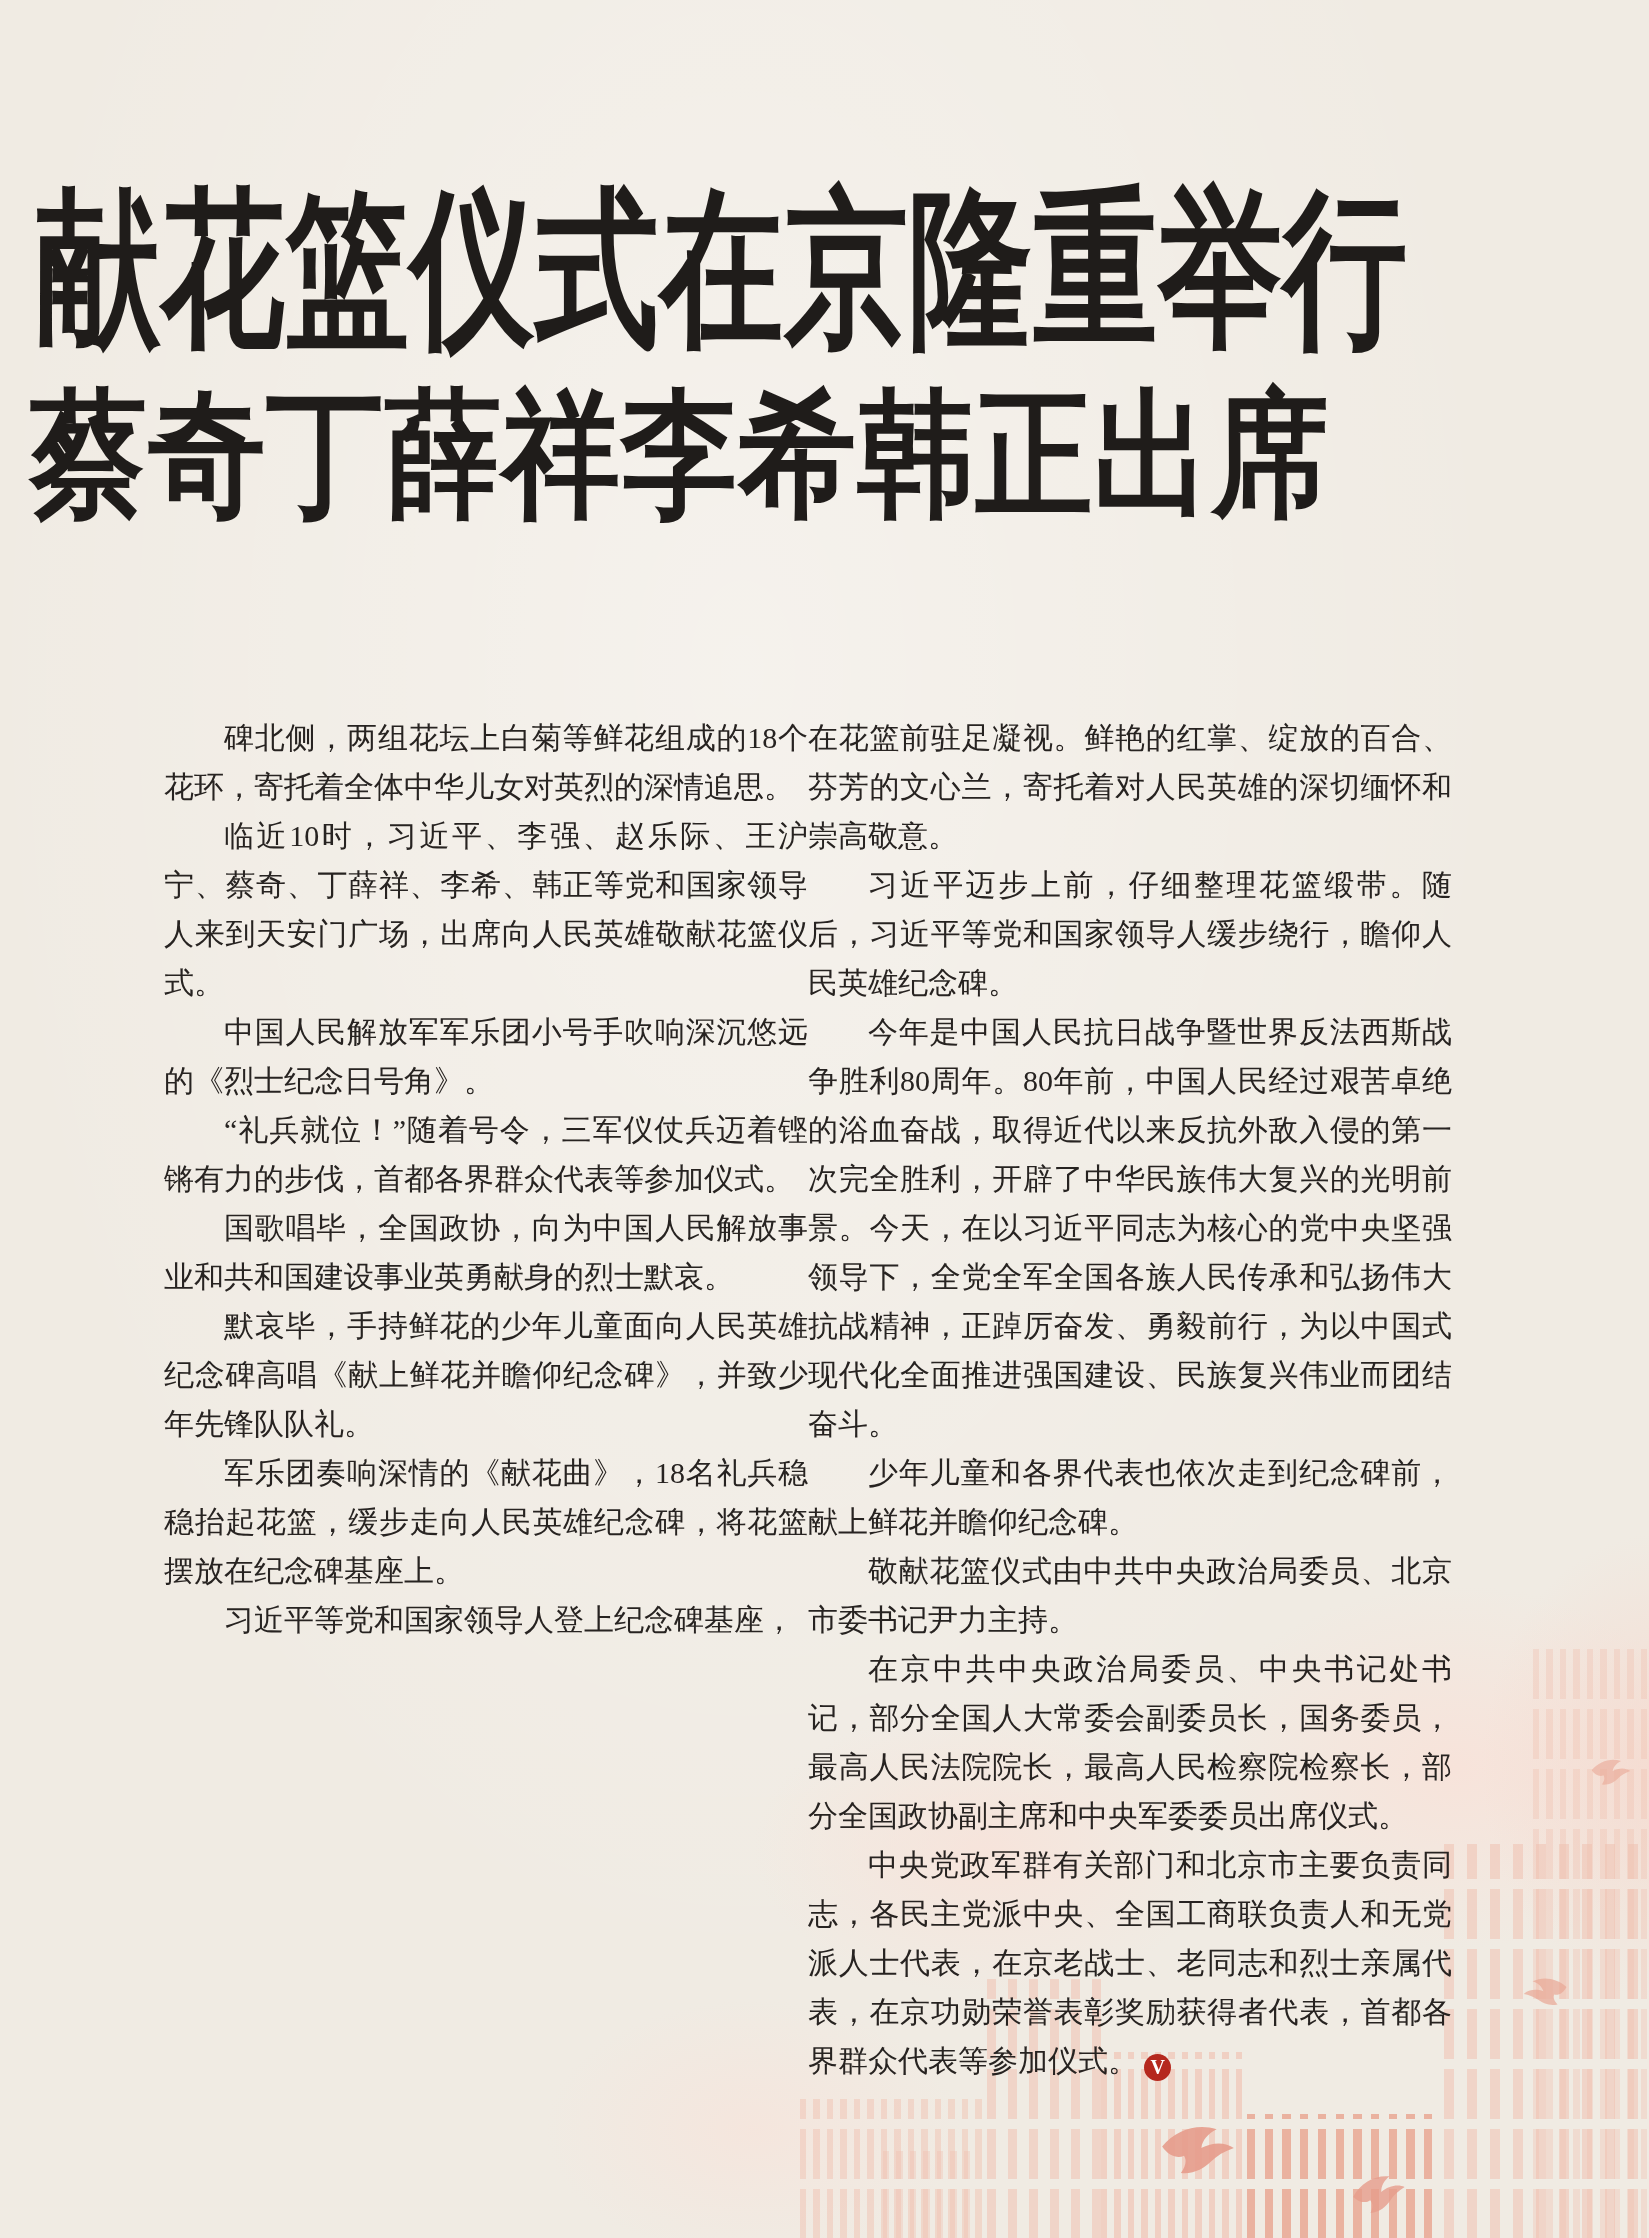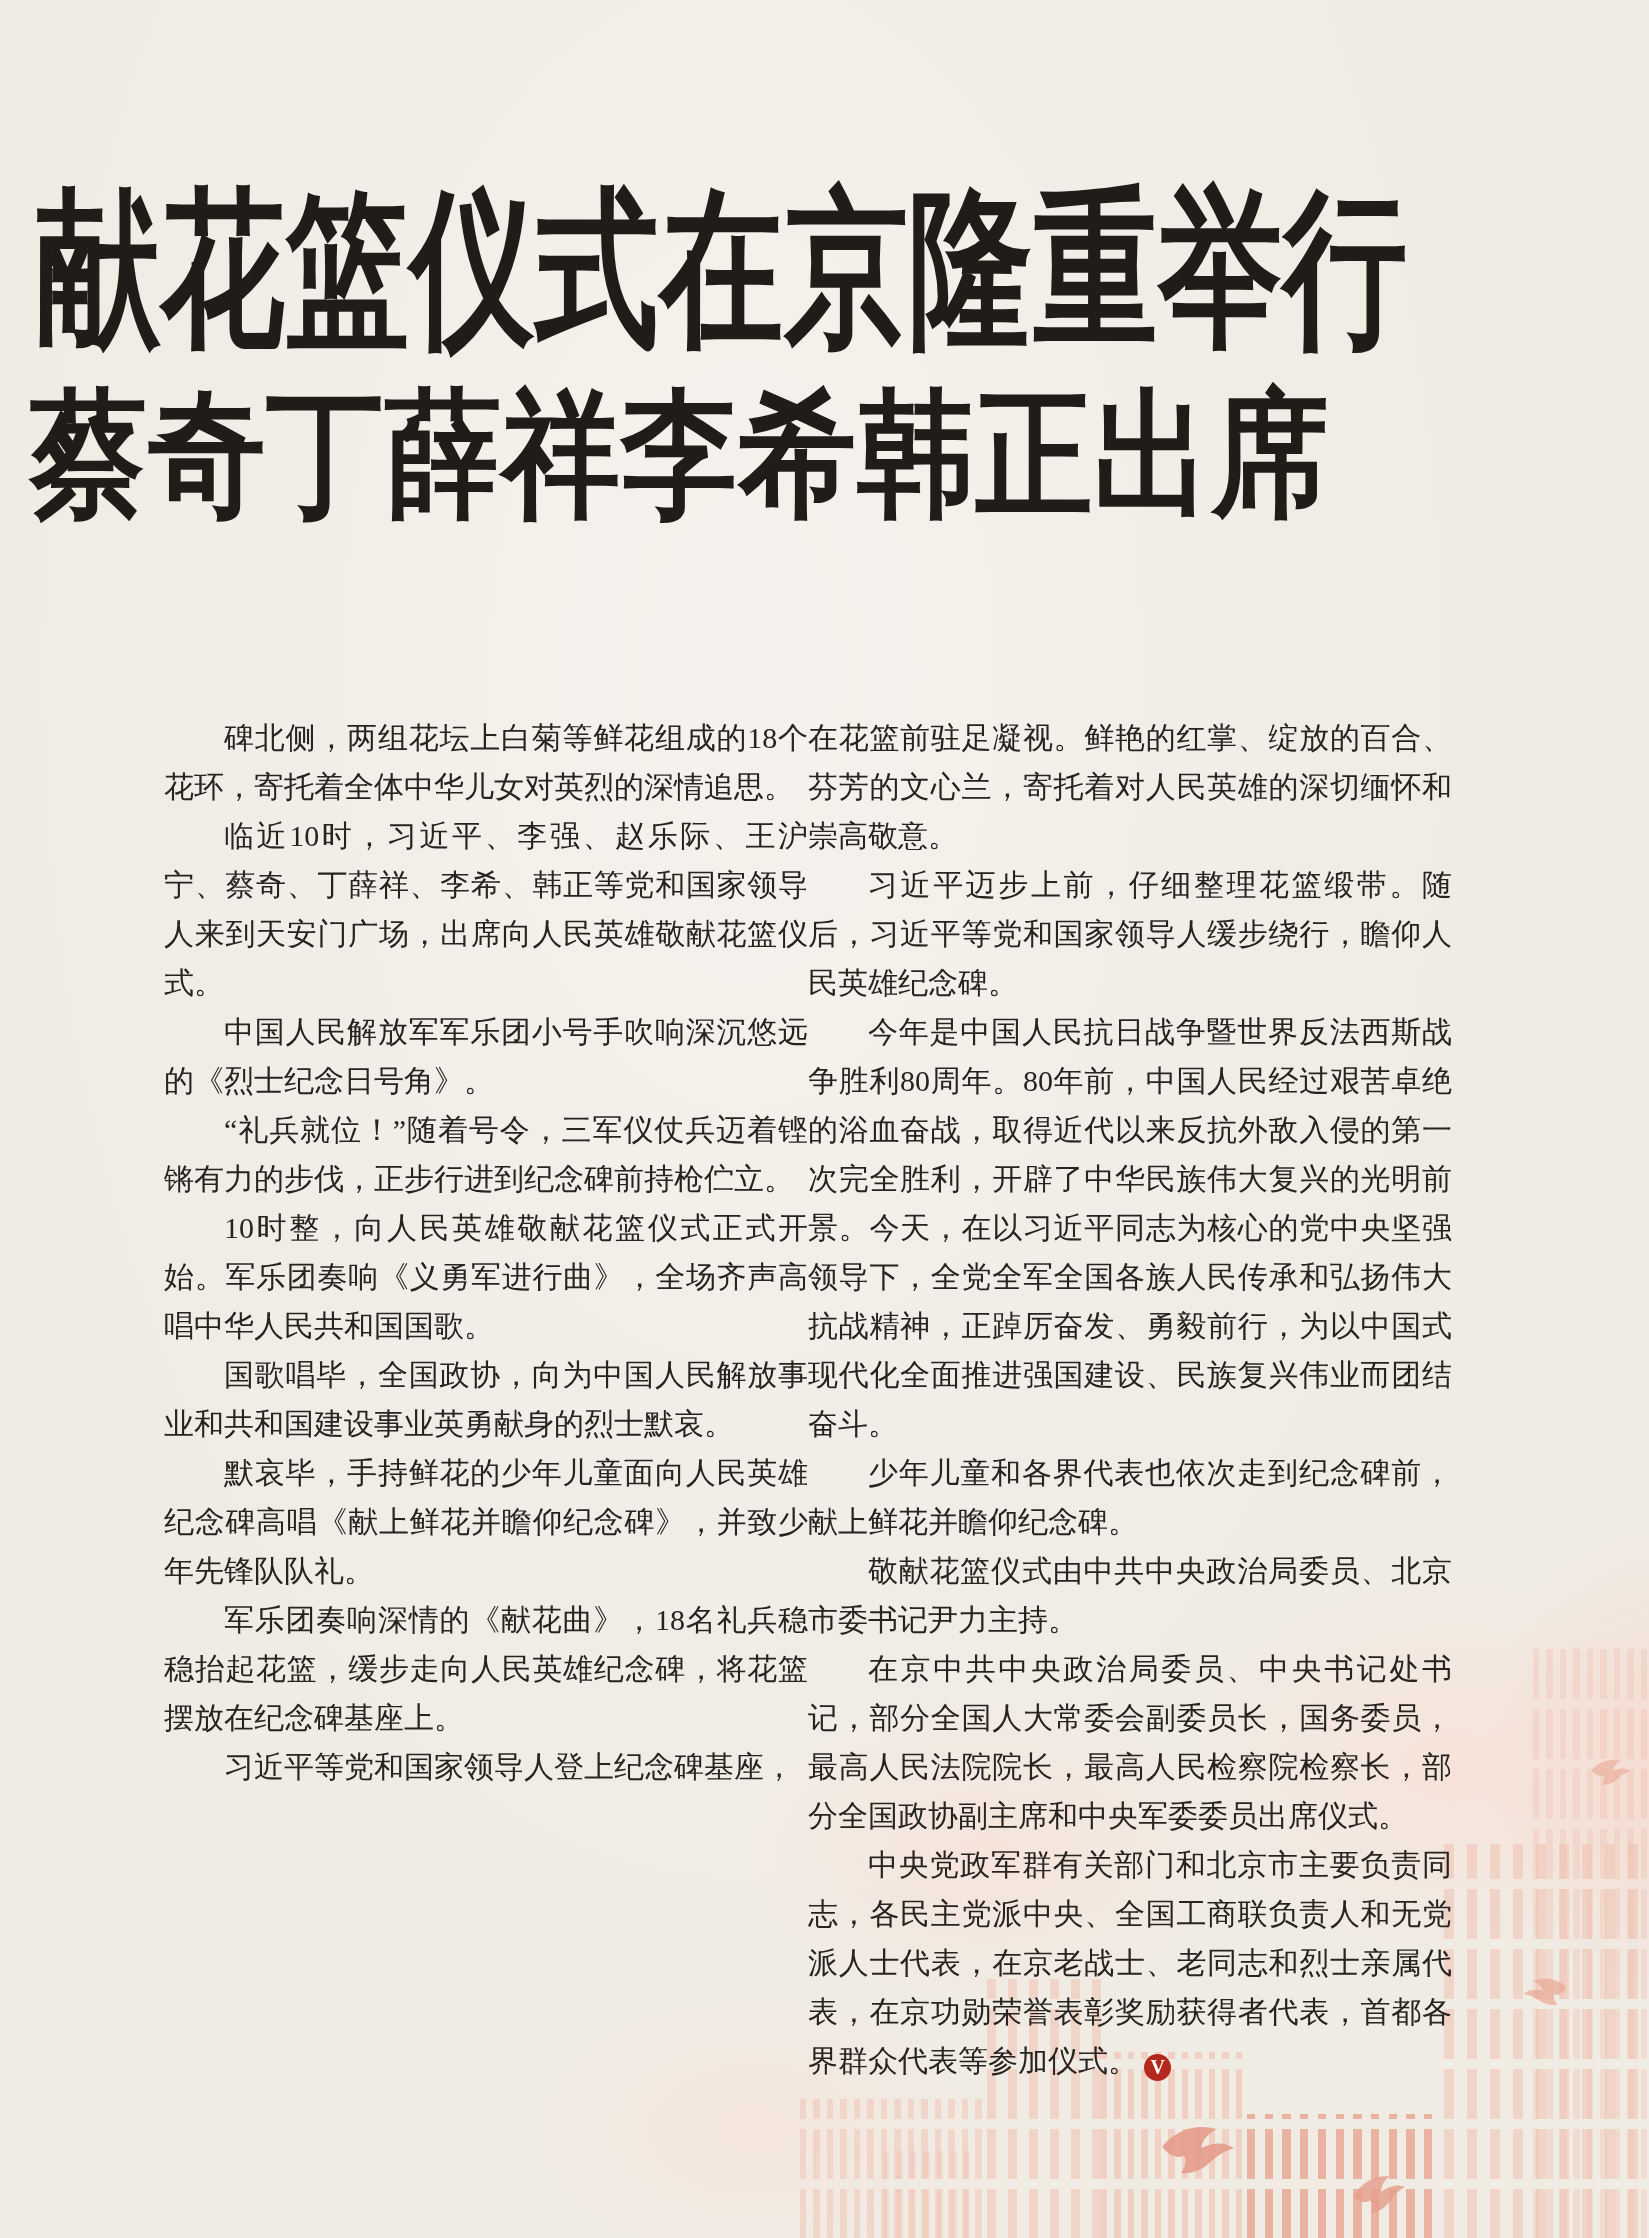--- a/index.html
+++ b/index.html
@@ -143,22 +143,21 @@
 </div>
 
 <h1 class="headline">献花篮仪式在京隆重举行</h1>
 <h2 class="subheadline">蔡奇丁薛祥李希韩正出席</h2>
 
 <div class="article">
   <div class="column">
       <p class="para">碑北侧，两组花坛上白菊等鲜花组成的18个花环，寄托着全体中华儿女对英烈的深情追思。</p>
       <p class="para">临近10时，习近平、李强、赵乐际、王沪宁、蔡奇、丁薛祥、李希、韩正等党和国家领导人来到天安门广场，出席向人民英雄敬献花篮仪式。</p>
       <p class="para">中国人民解放军军乐团小号手吹响深沉悠远的《烈士纪念日号角》。</p>
-      <p class="para">“礼兵就位！”随着号令，三军仪仗兵迈着铿锵有力的步伐，正步行进到纪念碑前持枪伫立。</p>
-      <p class="para">10时整，向人民英雄敬献花篮仪式正式开始。军乐团奏响《义勇军进行曲》，全场齐声高唱中华人民共和国国歌。</p>
+      <p class="para">“礼兵就位！”随着号令，三军仪仗兵迈着铿锵有力的步伐，首都各界群众代表等参加仪式。</p>
       <p class="para">国歌唱毕，全国政协，向为中国人民解放事业和共和国建设事业英勇献身的烈士默哀。</p>
       <p class="para">默哀毕，手持鲜花的少年儿童面向人民英雄纪念碑高唱《献上鲜花并瞻仰纪念碑》，并致少年先锋队队礼。</p>
       <p class="para">军乐团奏响深情的《献花曲》，18名礼兵稳稳抬起花篮，缓步走向人民英雄纪念碑，将花篮摆放在纪念碑基座上。</p>
       <p class="para">习近平等党和国家领导人登上纪念碑基座，</p>
     </div>
   <div class="column">
       <p class="para no-indent">在花篮前驻足凝视。鲜艳的红掌、绽放的百合、芬芳的文心兰，寄托着对人民英雄的深切缅怀和崇高敬意。</p>
       <p class="para">习近平迈步上前，仔细整理花篮缎带。随后，习近平等党和国家领导人缓步绕行，瞻仰人民英雄纪念碑。</p>
       <p class="para">今年是中国人民抗日战争暨世界反法西斯战争胜利80周年。80年前，中国人民经过艰苦卓绝的浴血奋战，取得近代以来反抗外敌入侵的第一次完全胜利，开辟了中华民族伟大复兴的光明前景。今天，在以习近平同志为核心的党中央坚强领导下，全党全军全国各族人民传承和弘扬伟大抗战精神，正踔厉奋发、勇毅前行，为以中国式现代化全面推进强国建设、民族复兴伟业而团结奋斗。</p>
       <p class="para">少年儿童和各界代表也依次走到纪念碑前，献上鲜花并瞻仰纪念碑。</p>

